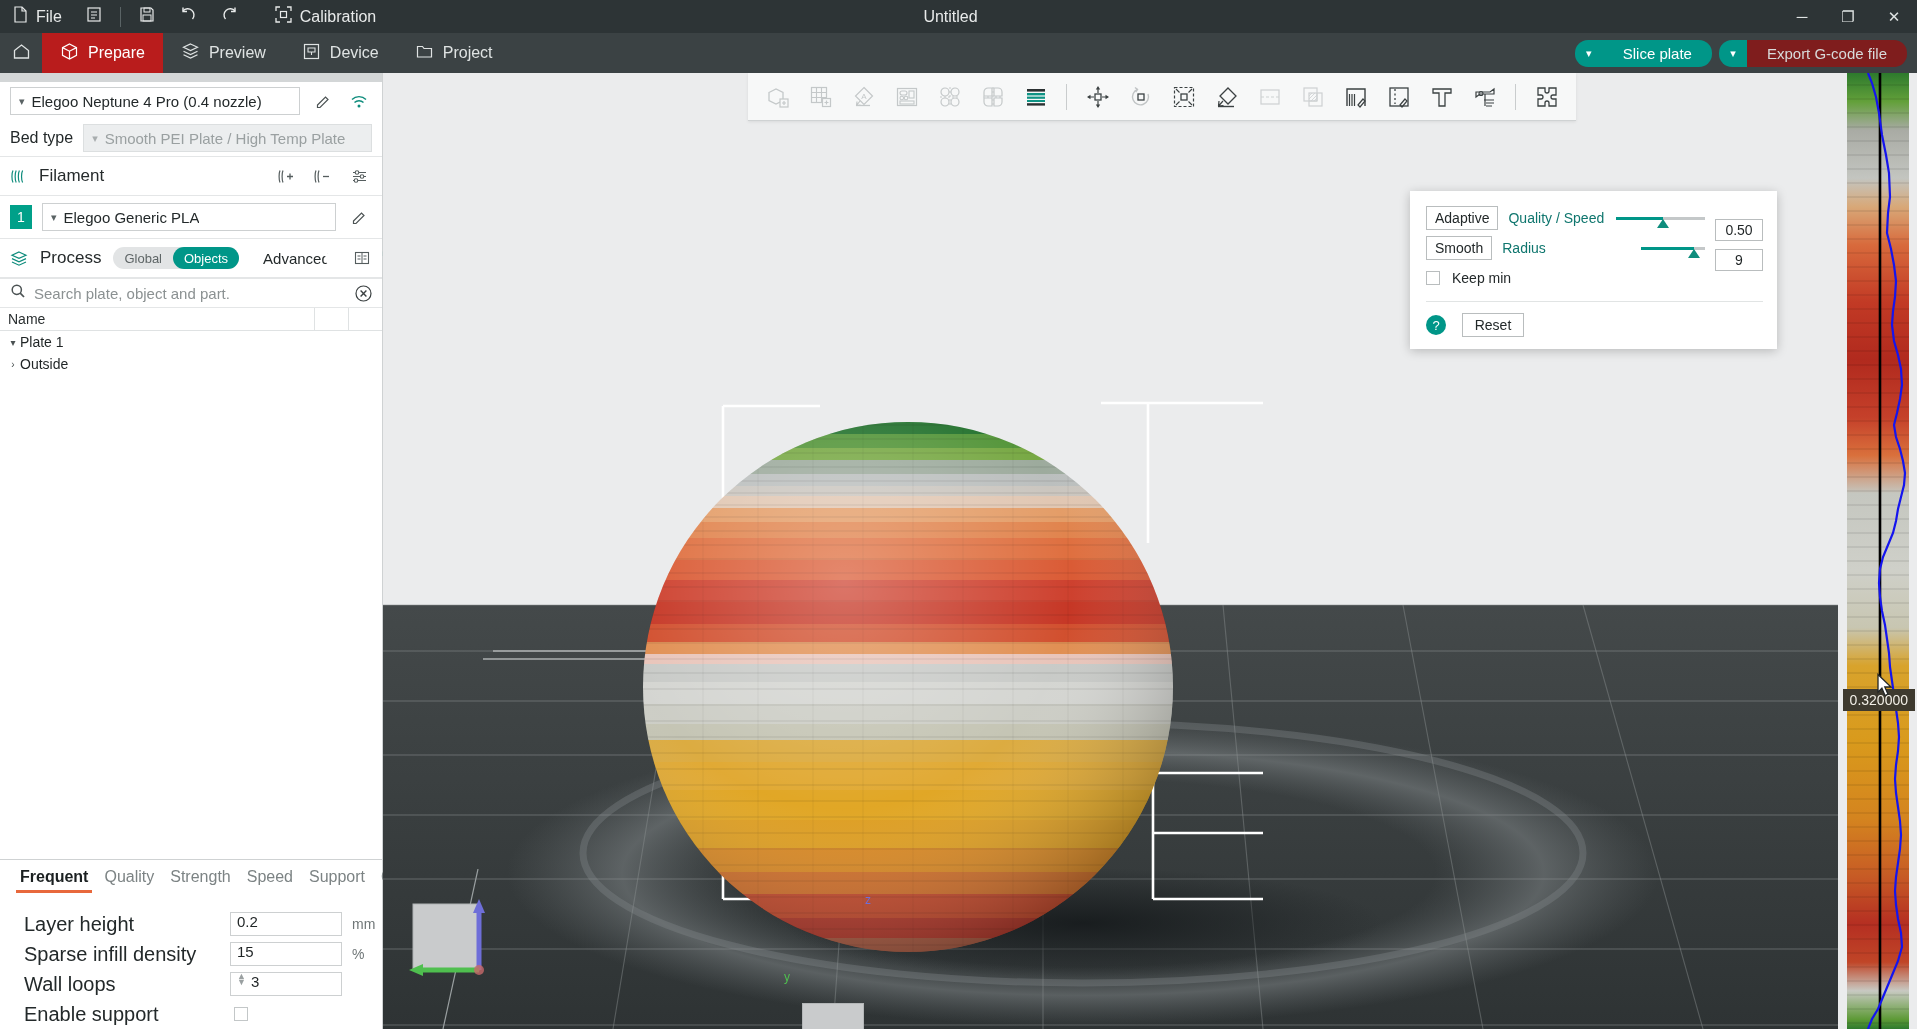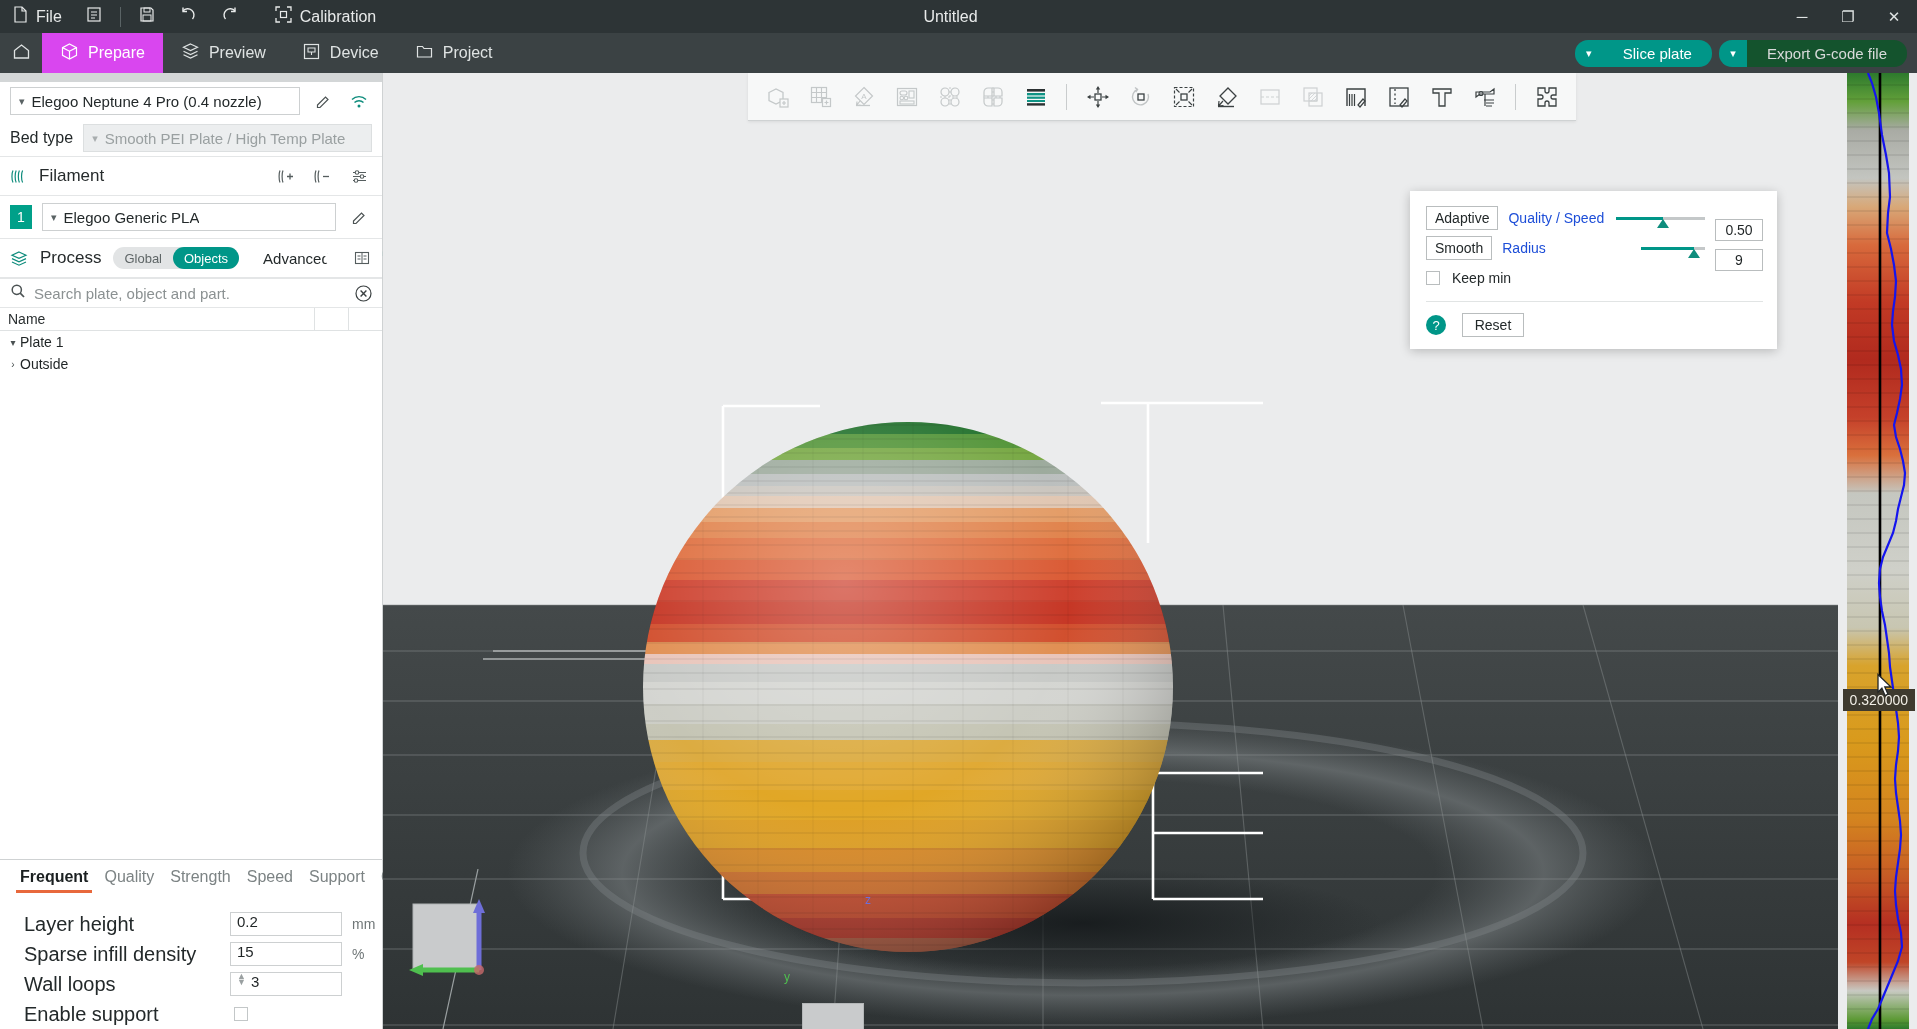--- a/index.html
+++ b/index.html
@@ -33,33 +33,33 @@
   .navbar {
     position: absolute; top: 33px; left: 0; width: 1917px; height: 40px;
     background: #3b4244; display: flex; align-items: center;
     color: #dfe3e3; font-size: 16px;
   }
   .nav-home { width: 42px; height: 40px; display: flex; align-items: center; justify-content: center; }
   .nav-tab {
     height: 40px; padding: 0 18px; display: flex; align-items: center; gap: 9px;
     font-size: 16px; color: #dfe3e3;
   }
-  .nav-tab.active { background: #d946ef; color: #ffffff; }
+  .nav-tab.active { background: #b91c1c; color: #ffffff; }
   .nav-right { position: absolute; right: 10px; top: 0; height: 40px; display: flex; align-items: center; gap: 0; }
   .split-btn { display: flex; align-items: center; height: 27px; }
   .split-arrow {
     background: #009688; color: #fff; width: 28px; height: 27px;
     display: flex; align-items: center; justify-content: center;
     border-radius: 13px 0 0 13px; font-size: 11px;
   }
   .split-main {
     background: #009688; color: #fff; height: 27px; padding: 0 20px;
     display: flex; align-items: center; border-radius: 0 13px 13px 0; font-size: 15px;
   }
-  .split-main.disabled { background: #14532d; color: #d8dada; }
+  .split-main.disabled { background: #7f1d1d; color: #d8dada; }
   .gap6 { width: 7px; }
 
   
   .leftpanel {
     position: absolute; top: 73px; left: 0; width: 383px; height: 956px;
     background: #ffffff; border-right: 1px solid #cfd2d3;
     display: flex; flex-direction: column;
   }
   .lp-top-strip { height: 9px; background: #d3d6d7; }
   .section-head {
@@ -181,21 +181,21 @@
     position: absolute; left: 1027px; top: 118px; width: 367px;
     background: #ffffff; box-shadow: 0 2px 10px rgba(0,0,0,0.22);
     padding: 12px 14px 12px 16px;
   }
   .pp-row { display: flex; align-items: center; height: 30px; gap: 10px; }
   .pp-btn {
     border: 1px solid #b9bdbe; background: #fff; font-size: 14px; color: #23292a;
     height: 24px; padding: 0 8px; display: flex; align-items: center; min-width: 62px;
     justify-content: center;
   }
-  .pp-lbl { font-size: 14px; color: #1d4ed8; width: 98px; }
+  .pp-lbl { font-size: 14px; color: #0f766e; width: 98px; }
   .slider { flex: 1; position: relative; height: 20px; display: flex; align-items: center; }
   .slider .track { position: absolute; left: 0; right: 0; height: 3px; background: #c4c8c9; }
   .slider .fill { position: absolute; left: 0; height: 3px; background: #009688; }
   .slider .thumb {
     position: absolute; width: 0; height: 0;
     border-left: 6px solid transparent; border-right: 6px solid transparent;
     border-bottom: 9px solid #0f8d7d; top: 11px;
   }
   .pp-val {
     width: 48px; height: 22px; border: 1px solid #b9bdbe; background: #fff;

